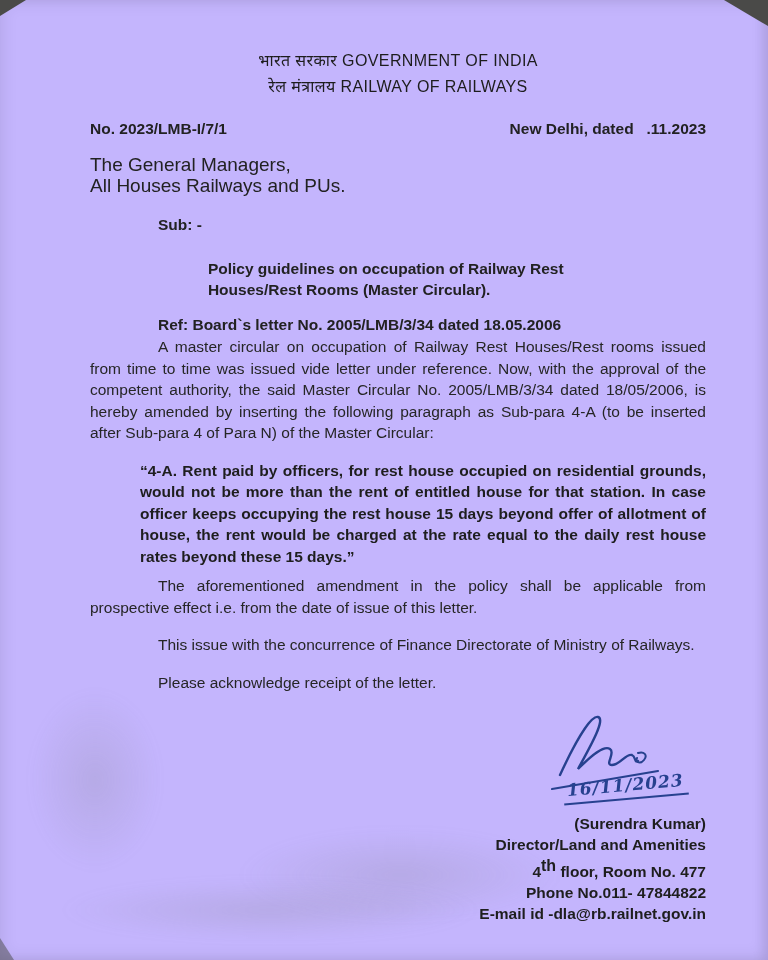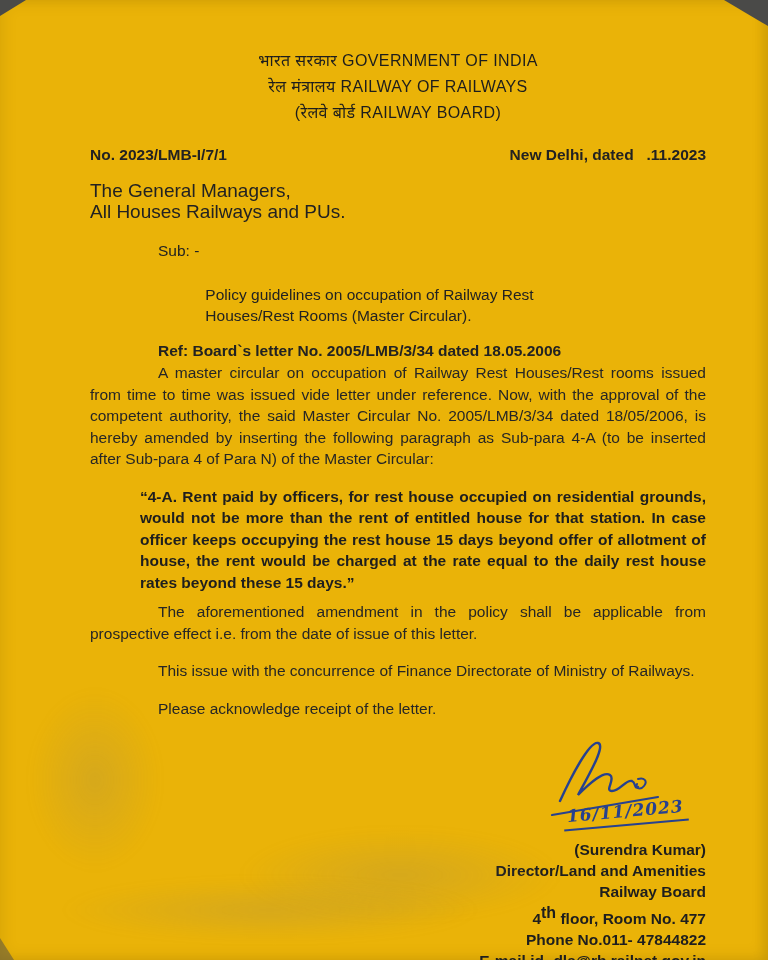--- a/index.html
+++ b/index.html
@@ -6,21 +6,21 @@
   html, body { width: 768px; height: 960px; }
   body {
     font-family: "Liberation Sans", "DejaVu Sans", sans-serif;
     background: #d8d8d6;
     position: relative;
     overflow: hidden;
   }
   .page {
     position: absolute;
     inset: 0;
-    background: #eab308;
+    background: #c4b5fd;
     color: #222;
     padding: 48px 62px 30px 90px;
     box-shadow: inset 0 0 18px rgba(0,0,0,0.10), inset -6px 0 10px rgba(0,0,0,0.06);
   }
   
   .corner {
     position: absolute;
     background: #4a4a48;
   }
   .corner.tl { top: 0; left: 0; width: 26px; height: 16px; clip-path: polygon(0 0, 100% 0, 0 100%); }
@@ -37,21 +37,21 @@
   .g1 { left: 30px; top: 690px; width: 130px; height: 180px; }
   .g2 { left: 240px; top: 830px; width: 320px; height: 90px; }
   .g3 { left: 60px; top: 880px; width: 420px; height: 60px; }
 
   .letterhead { text-align: center; line-height: 26px; font-size: 16px; letter-spacing: .4px; color: #1d1d1d; margin-bottom: 20px; }
   .ref-row { display: flex; justify-content: space-between; font-weight: bold; font-size: 15.5px; margin-bottom: 16px; }
   .ref-row .place-date { white-space: pre; }
 
   .addressee { font-size: 19px; line-height: 21px; margin-bottom: 18px; }
 
-  .subject { display: flex; font-weight: normal; font-size: 15.5px; line-height: 21px; margin-left: 68px; margin-bottom: 16px; }
+  .subject { display: flex; font-weight: bold; font-size: 15.5px; line-height: 21px; margin-left: 68px; margin-bottom: 16px; }
   .subject .label { white-space: pre; margin-right: 6px; }
   .subject .text { max-width: 360px; margin-top: 44px; }
 
   .refline { font-weight: bold; font-size: 15.5px; margin-left: 68px; margin-bottom: 2px; }
 
   p.body-para {
     font-size: 15.5px;
     line-height: 21.5px;
     text-align: justify;
     text-indent: 68px;
@@ -91,21 +91,20 @@
   <div class="corner tl"></div>
   <div class="corner tr"></div>
   <div class="corner bl"></div>
   <div class="ghost g1"></div>
   <div class="ghost g2"></div>
   <div class="ghost g3"></div>
 
   <div class="letterhead">
     <div>भारत सरकार GOVERNMENT OF INDIA</div>
     <div>रेल मंत्रालय RAILWAY OF RAILWAYS</div>
-    <div>(रेलवे बोर्ड RAILWAY BOARD)</div>
   </div>
 
   <div class="ref-row">
     <span>No. 2023/LMB-I/7/1</span>
     <span class="place-date">New Delhi, dated   .11.2023</span>
   </div>
 
   <div class="addressee">
     <div>The General Managers,</div>
     <div>All Houses Railways and PUs.</div>
@@ -132,19 +131,18 @@
     <div class="sig-art">
       <svg class="sig-scribble" width="120" height="84" viewBox="0 0 120 84" fill="none">
         <path d="M14 66 C 26 40, 44 6, 52 8 C 60 10, 44 38, 32 60 C 46 46, 58 36, 64 40 C 70 44, 58 56, 66 56 C 74 56, 80 44, 86 46 C 90 47.5, 88 54, 92 52" stroke="#27418f" stroke-width="2.4" stroke-linecap="round"></path>
         <path d="M92 44 c 6 -2 10 2 6 7 c -3 4 -9 3 -7 -2" stroke="#27418f" stroke-width="2" stroke-linecap="round"></path>
         <path d="M6 80 L 112 62" stroke="#27418f" stroke-width="2.2" stroke-linecap="round"></path>
       </svg>
       <div class="sig-date">16/11/2023</div>
     </div>
     <div>(Surendra Kumar)</div>
     <div>Director/Land and Amenities</div>
-    <div>Railway Board</div>
     <div><span>4</span><sup>th</sup><span> floor, Room No. 477</span></div>
     <div>Phone No.011- 47844822</div>
     <div>E-mail id -dla@rb.railnet.gov.in</div>
   </div>
 
 </div>
 
 </body></html>

